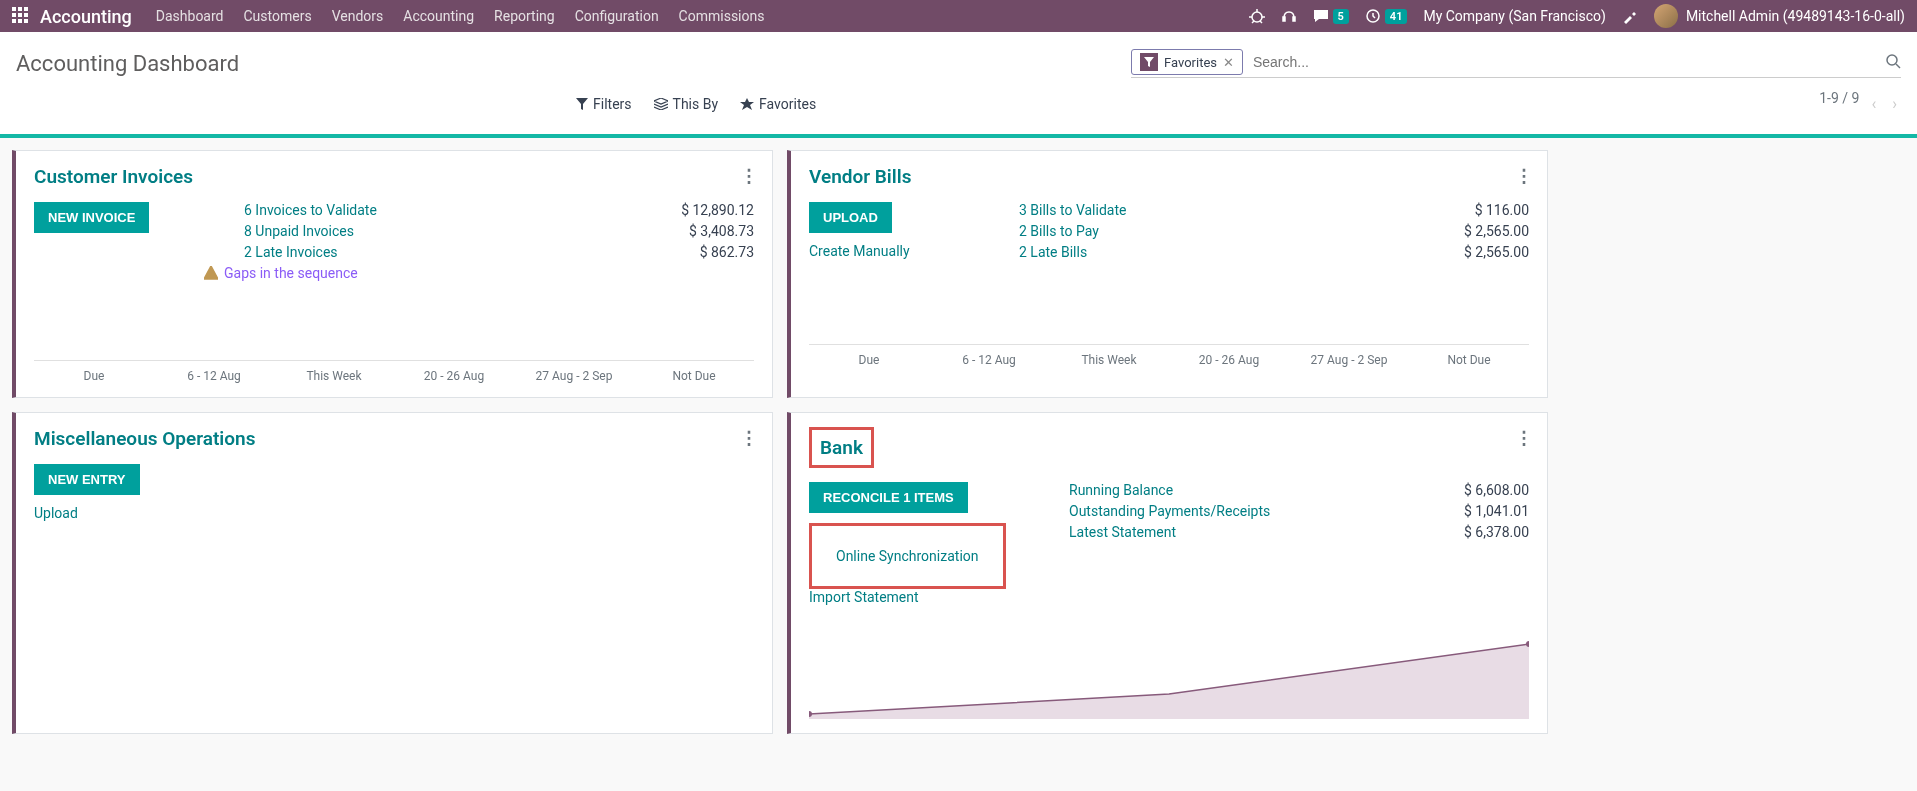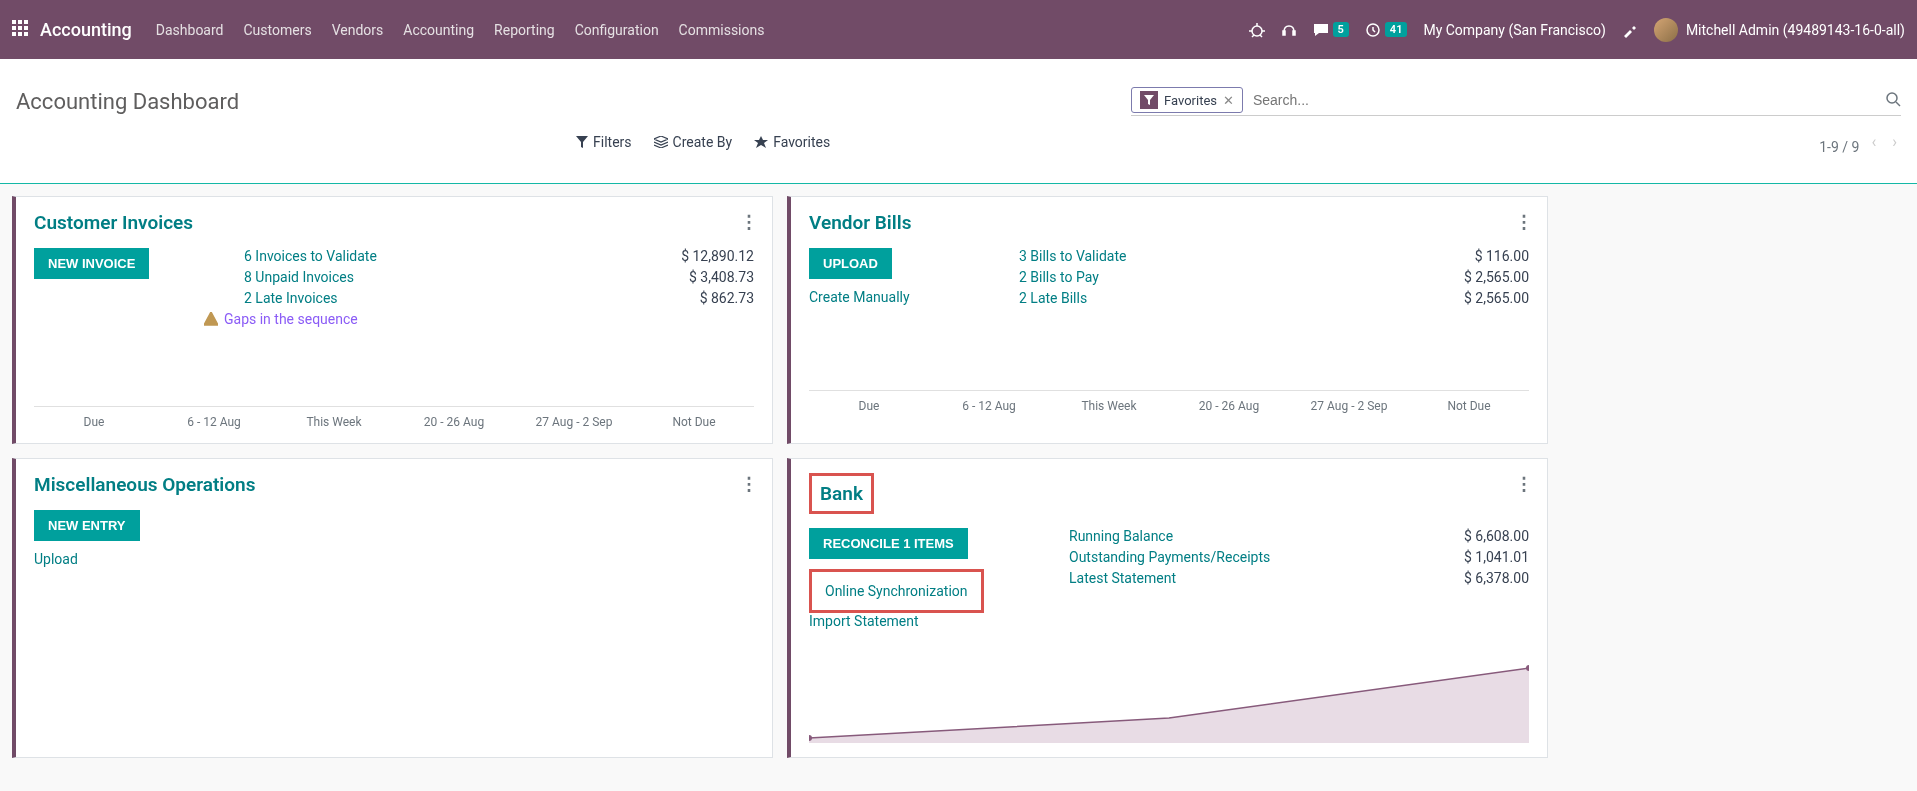--- a/index.html
+++ b/index.html
@@ -1,43 +1,43 @@
 <!DOCTYPE html>
 <html><head>
 <meta charset="utf-8">
 <style>
 * { box-sizing: border-box; margin: 0; padding: 0; }
 body { font-family: -apple-system, BlinkMacSystemFont, "Segoe UI", Roboto, sans-serif; font-size: 14px; color: #374151; background: #f9f9f9; }
 
 
-.navbar { background: #714B67; color: #fff; display: flex; align-items: center; height: 59px; padding: 0 12px; }
+.navbar { background: #714B67; color: #fff; display: flex; align-items: center; height: 32px; padding: 0 12px; }
 .nav-apps { margin-right: 12px; cursor: pointer; }
 .nav-brand { font-size: 18px; font-weight: 500; margin-right: 24px; }
 .nav-menu { display: flex; gap: 20px; flex: 1; }
 .nav-menu a { color: #e5e0e3; text-decoration: none; font-size: 14px; cursor: pointer; }
 .nav-right { display: flex; align-items: center; gap: 16px; }
 .nav-icon { cursor: pointer; display: flex; align-items: center; gap: 4px; position: relative; }
 .badge { background: #00A09D; color: #fff; font-size: 11px; padding: 1px 5px; border-radius: 3px; font-weight: 600; }
 .avatar { width: 24px; height: 24px; border-radius: 50%; background: linear-gradient(135deg,#d4a574,#8b6f47); display: inline-block; }
 .nav-user { display: flex; align-items: center; gap: 8px; cursor: pointer; }
 
 
-.control-panel { background: #fff; padding: 28px 16px; border-bottom: 1px solid #14b8a6; }
+.control-panel { background: #fff; padding: 17px 16px; border-bottom: 4px solid #14b8a6; }
 .cp-top { display: flex; justify-content: space-between; align-items: center; margin-bottom: 12px; }
 .breadcrumb { font-size: 22px; color: #5f5e5e; }
 .search-wrap { display: flex; align-items: center; flex: 1; max-width: 770px; margin-left: auto; }
 .search-tag { border: 1px solid #7C7BAD; background: #fff; padding: 3px 8px; display: inline-flex; align-items: center; gap: 6px; border-radius: 3px; margin-right: 6px; font-size: 13px; }
 .search-tag .filter-icon { background: #714B67; color: #fff; width: 18px; height: 18px; display: inline-flex; align-items: center; justify-content: center; font-size: 10px; }
 .search-tag .close { color: #888; cursor: pointer; }
 .search-input { flex: 1; border: none; outline: none; font-size: 14px; padding: 4px; color: #6c757d; }
 .search-icon { color: #6c757d; cursor: pointer; margin-left: 8px; }
 .cp-bottom { display: flex; justify-content: flex-end; align-items: center; }
 .filter-bar { display: flex; gap: 22px; align-items: center; margin-right: auto; margin-left: 560px;}
 .filter-btn { display: flex; align-items: center; gap: 5px; cursor: pointer; color: #374151; }
-.pager { display: flex; align-items: flex-end; gap: 8px; color: #6c757d; }
+.pager { display: flex; align-items: flex-start; gap: 8px; color: #6c757d; }
 .pager-arrow { color: #ccc; cursor: pointer; padding: 4px; font-size: 16px; }
 
 
 .dashboard { padding: 12px; display: grid; grid-template-columns: 1fr 1fr; gap: 14px; max-width: 1560px; }
 .card { background: #fff; border: 1px solid #dee2e6; border-left: 4px solid #714B67; padding: 14px 18px; position: relative; min-height: 240px; }
 .card-title { font-size: 19px; font-weight: 600; color: #017e84; margin-bottom: 14px; }
 .card-menu { position: absolute; top: 14px; right: 14px; cursor: pointer; color: #6c757d; font-size: 18px; font-weight: bold; }
 .card-body { display: flex; gap: 20px; }
 .card-actions { min-width: 150px; }
 .btn-primary { background: #00A09D; color: #fff; border: none; padding: 8px 14px; font-weight: 600; font-size: 13px; cursor: pointer; margin-bottom: 10px; display: block; }
@@ -156,21 +156,21 @@
       <span class="filter-btn">
         <svg width="12" height="12" viewBox="0 0 12 12" fill="#374151">
             <path d="M0 0 h12 l-5 6 v6 l-2-1 v-5 z"></path>
           </svg>
         <span>Filters</span>
       </span>
       <span class="filter-btn">
         <svg width="14" height="12" viewBox="0 0 14 12" fill="#374151">
             <path d="M7 0 l7 3 l-7 3 l-7-3 z M0 6 l7 3 l7-3 M0 9 l7 3 l7-3" fill="none" stroke="#374151" stroke-width="1.2"></path>
           </svg>
-        <span>Create By</span>
+        <span>This By</span>
       </span>
       <span class="filter-btn">
         <svg width="14" height="12" viewBox="0 0 14 12" fill="#374151">
             <path d="M7 0 l2 4 l5 0 l-4 3 l2 5 l-5-3 l-5 3 l2-5 l-4-3 l5 0 z"></path>
           </svg>
         <span>Favorites</span>
       </span>
     </div>
     <div class="pager">
       <span>1-9 / 9</span>
@@ -312,21 +312,21 @@
     <span class="card-menu">⋮</span>
     <div style="margin-bottom:14px;">
       <span class="highlight-red">
         <span class="card-title" style="margin:0;">Bank</span>
       </span>
     </div>
     <div class="card-body">
       <div class="card-actions" style="min-width:200px;">
         <button class="btn-primary">RECONCILE 1 ITEMS</button>
         <span class="highlight-red">
-          <span class="link" style="margin:5px;">Online Synchronization</span>
+          <span class="link" style="margin:16px;">Online Synchronization</span>
         </span>
         <span class="link" style="">Import Statement</span>
       </div>
       <div class="stat-rows">
         <div class="stat-row">
           <span class="stat-label">Running Balance</span>
           <span class="stat-value">$ 6,608.00</span>
         </div>
         <div class="stat-row">
           <span class="stat-label">Outstanding Payments/Receipts</span>

